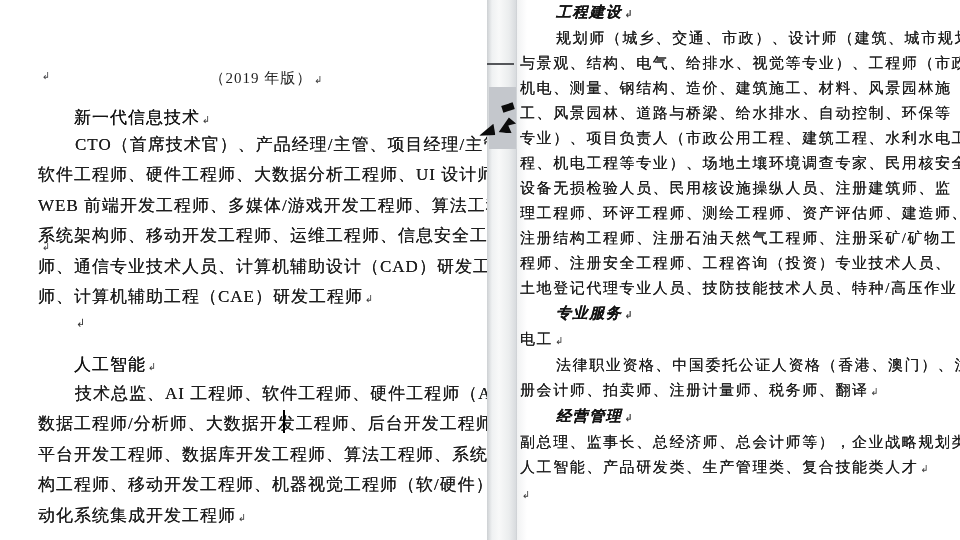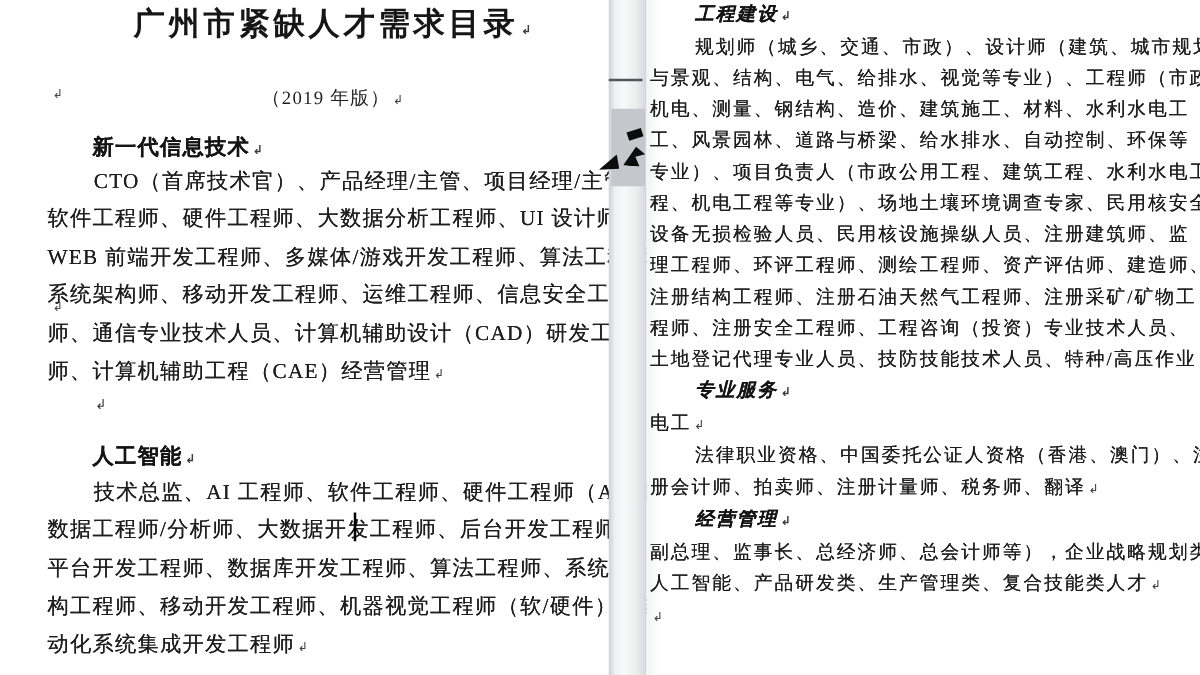--- a/index.html
+++ b/index.html
@@ -50,21 +50,21 @@
   .doc-title {
     position: absolute; left: 36px; top: 2px; width: 460px;
     text-align: center; font-size: 25px; font-weight: 700;
     letter-spacing: 3px; color: #161616; white-space: nowrap;
   }
   .doc-subtitle {
     position: absolute; left: 36px; top: 43px; width: 460px;
     text-align: center; font-size: 15px; letter-spacing: 1px; white-space: nowrap; margin-top: 26px;
   }
 
-  .heading { position: absolute; font-weight: 700; color: #141414;
+  .heading { position: absolute; font-weight: 400; color: #141414;
              font-size: 17px; letter-spacing: 1px; white-space: nowrap;
              text-shadow: 0 0 0.4px #141414; }
   #h-it { left: 74px; top: 106px; }
   #h-ai { left: 74px; top: 353px; }
 
   .para { position: absolute; }
   .para .line { white-space: nowrap; text-shadow: 0 0 0.3px #202020; }
 
   #para-it, #para-ai { left: 38px; width: 440px; font-size: 17px;
                        letter-spacing: 1px; line-height: 30.4px; }
@@ -95,36 +95,35 @@
   #text-caret {
     position: absolute; left: 283px; top: 410px; width: 2px; height: 23px;
     background: #000;
   }
 </style>
 </head>
 <body>
 
 <div class="page" id="left-page">
 
-  <div class="doc-title"><span>广州市紧缺人才需求目录</span><span class="pmark">↲</span></div>
 
   <div class="doc-subtitle"><span>（2019 年版）</span><span class="pmark">↲</span></div>
 
   <span class="margin-mark" id="mm-1">↲</span>
   <span class="margin-mark" id="mm-2">↲</span>
 
   <div class="heading" id="h-it"><span>新一代信息技术</span><span class="pmark">↲</span></div>
 
   <div class="para" id="para-it">
     <div class="line ind-l">CTO（首席技术官）、产品经理/主管、项目经理/主管、</div>
     <div class="line">软件工程师、硬件工程师、大数据分析工程师、UI 设计师、</div>
     <div class="line">WEB 前端开发工程师、多媒体/游戏开发工程师、算法工程师、</div>
     <div class="line">系统架构师、移动开发工程师、运维工程师、信息安全工程</div>
     <div class="line">师、通信专业技术人员、计算机辅助设计（CAD）研发工程</div>
-    <div class="line"><span>师、计算机辅助工程（CAE）经营管理</span><span class="pmark">↲</span></div>
+    <div class="line"><span>师、计算机辅助工程（CAE）研发工程师</span><span class="pmark">↲</span></div>
   </div>
 
   <span class="margin-mark" id="blank-mark">↲</span>
 
   <div class="heading" id="h-ai"><span>人工智能</span><span class="pmark">↲</span></div>
 
   <div class="para" id="para-ai">
     <div class="line ind-l">技术总监、AI 工程师、软件工程师、硬件工程师（ARM）、</div>
     <div class="line">数据工程师/分析师、大数据开发工程师、后台开发工程师、</div>
     <div class="line">平台开发工程师、数据库开发工程师、算法工程师、系统架</div>
@@ -142,21 +141,21 @@
   <div class="m2"></div>
   <div class="m3"></div>
 </div>
 
 <div class="page" id="right-page"></div>
 
 <div id="right-flow">
   <div class="line rhead ind-r"><span>工程建设</span><span class="pmark">↲</span></div>
   <div class="line ind-r">规划师（城乡、交通、市政）、设计师（建筑、城市规划</div>
   <div class="line">与景观、结构、电气、给排水、视觉等专业）、工程师（市政、</div>
-  <div class="line">机电、测量、钢结构、造价、建筑施工、材料、水利水电工</div>
+  <div class="line">机电、测量、钢结构、造价、建筑施工、材料、风景园林施</div>
   <div class="line">工、风景园林、道路与桥梁、给水排水、自动控制、环保等</div>
   <div class="line">专业）、项目负责人（市政公用工程、建筑工程、水利水电工</div>
   <div class="line">程、机电工程等专业）、场地土壤环境调查专家、民用核安全</div>
   <div class="line">设备无损检验人员、民用核设施操纵人员、注册建筑师、监</div>
   <div class="line">理工程师、环评工程师、测绘工程师、资产评估师、建造师、</div>
   <div class="line">注册结构工程师、注册石油天然气工程师、注册采矿/矿物工</div>
   <div class="line">程师、注册安全工程师、工程咨询（投资）专业技术人员、</div>
   <div class="line">土地登记代理专业人员、技防技能技术人员、特种/高压作业</div>
   <div class="line rhead ind-r"><span>专业服务</span><span class="pmark">↲</span></div>
 

